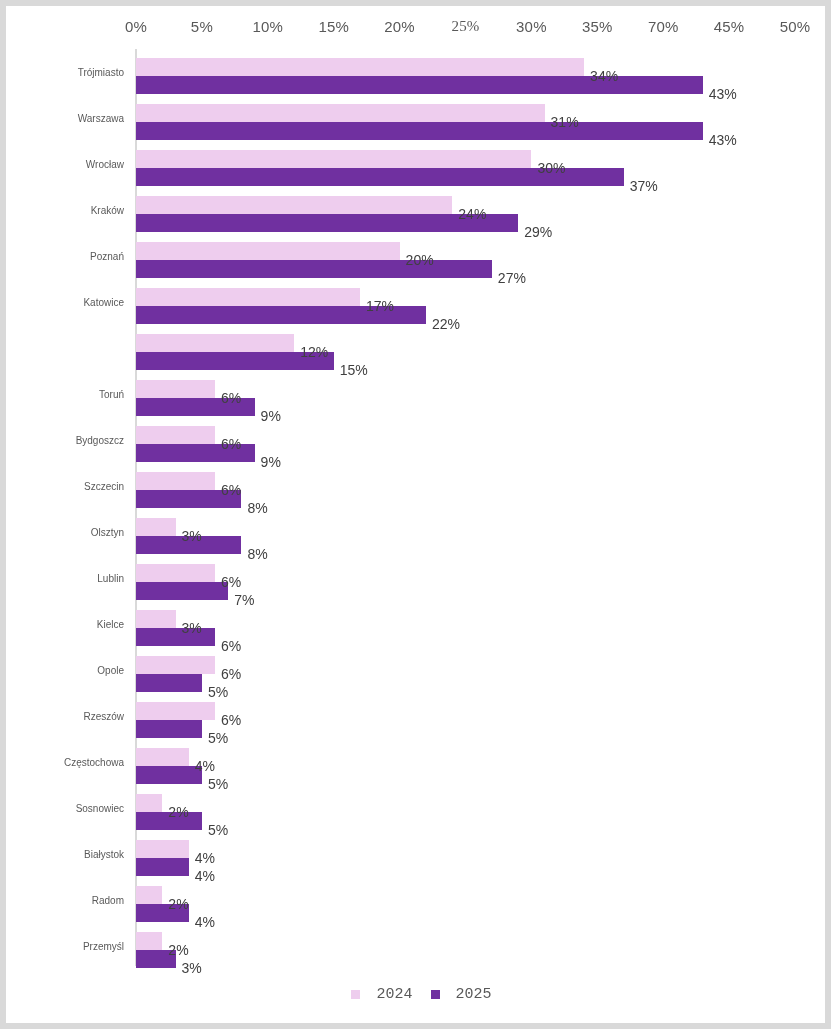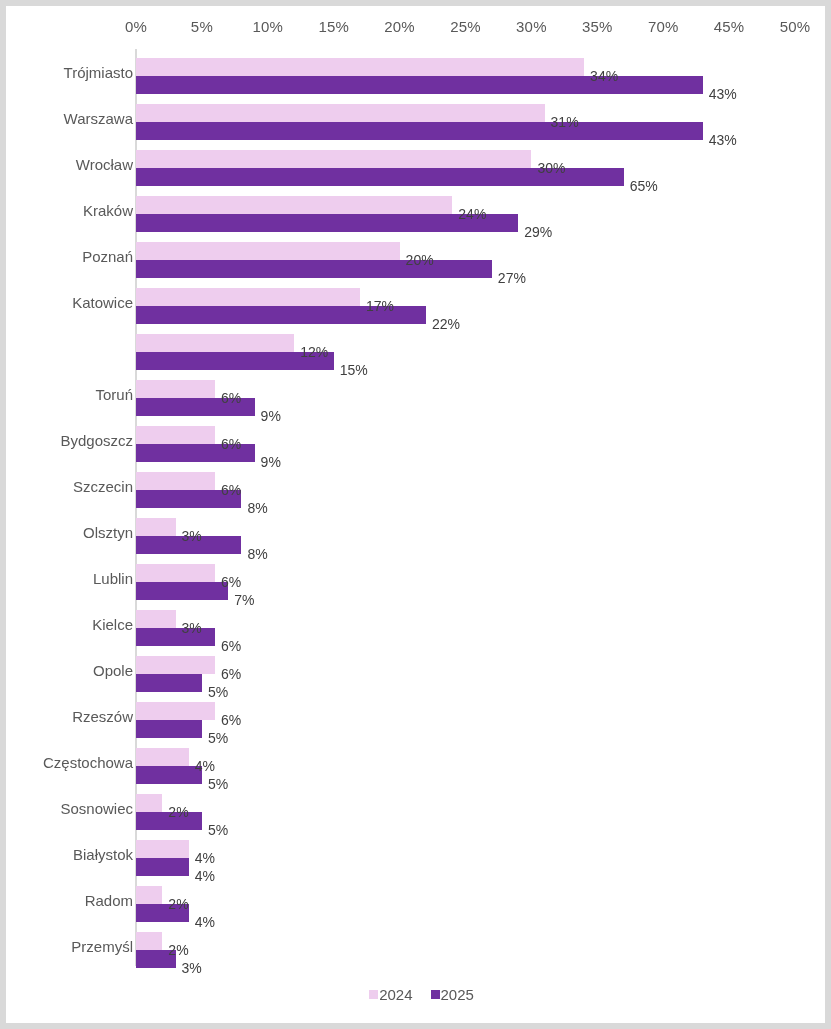--- a/index.html
+++ b/index.html
@@ -60,24 +60,23 @@
 
   .cat-label {
     position: absolute;
     left: 0;
     top: 0;
     width: 118px;
     height: 46px;
     display: flex;
     align-items: center;
     justify-content: flex-end;
-    font-size: 15px;
+    font-size: 10px;
     color: #595959;
     white-space: nowrap;
-    margin-left: 9px;
   }
 
   .bar {
     position: absolute;
     left: 130px;
     height: 18px;
   }
   .bar-2024 {
     top: 9px;
     background: #eecdee;
@@ -108,21 +107,22 @@
     top: 980px;
     width: 831px;
     display: flex;
     align-items: center;
     justify-content: center;
     gap: 18px;
   }
   .legend-item {
     display: flex;
     align-items: center;
-    gap: 1px;
+    gap: 16px;
+    font-family: Liberation Mono, monospace;
   }
   .legend-swatch {
     width: 9px;
     height: 9px;
     display: inline-block;
   }
   .legend-text {
     font-size: 15px;
     color: #595959;
   }
@@ -131,21 +131,21 @@
 <body>
 
 <div id="chart-frame">
   <div id="plot-area">
     <div id="x-axis">
         <div class="x-tick" style="left: 130px;">0%</div>
         <div class="x-tick" style="left: 195.9px;">5%</div>
         <div class="x-tick" style="left: 261.8px;">10%</div>
         <div class="x-tick" style="left: 327.7px;">15%</div>
         <div class="x-tick" style="left: 393.6px;">20%</div>
-        <div class="x-tick" style="left: 459.5px;">25%</div>
+        <div class="x-tick" style="left: 459.5px; font-family: Liberation Serif, serif;">25%</div>
         <div class="x-tick" style="left: 525.4px;">30%</div>
         <div class="x-tick" style="left: 591.3px;">35%</div>
         <div class="x-tick" style="left: 657.2px;">70%</div>
         <div class="x-tick" style="left: 723.1px;">45%</div>
         <div class="x-tick" style="left: 789px;">50%</div>
       </div>
     <div id="axis-line"></div>
     <div id="rows">
         <div class="cat-row" style="top: 43px;">
           <div class="cat-label">Trójmiasto</div>
@@ -159,21 +159,21 @@
           <div class="bar bar-2024" style="width: 408.58px; background: rgb(238, 205, 238);"></div>
           <div class="bar bar-2025" style="width: 566.74px; background: rgb(112, 48, 160);"></div>
           <div class="val val-2024" style="left: 544.58px;">31%</div>
           <div class="val val-2025" style="left: 702.74px;">43%</div>
         </div>
         <div class="cat-row" style="top: 135px;">
           <div class="cat-label">Wrocław</div>
           <div class="bar bar-2024" style="width: 395.4px; background: rgb(238, 205, 238);"></div>
           <div class="bar bar-2025" style="width: 487.66px; background: rgb(112, 48, 160);"></div>
           <div class="val val-2024" style="left: 531.4px;">30%</div>
-          <div class="val val-2025" style="left: 623.66px;">65%</div>
+          <div class="val val-2025" style="left: 623.66px;">37%</div>
         </div>
         <div class="cat-row" style="top: 181px;">
           <div class="cat-label">Kraków</div>
           <div class="bar bar-2024" style="width: 316.32px; background: rgb(238, 205, 238);"></div>
           <div class="bar bar-2025" style="width: 382.22px; background: rgb(112, 48, 160);"></div>
           <div class="val val-2024" style="left: 452.32px;">24%</div>
           <div class="val val-2025" style="left: 518.22px;">29%</div>
         </div>
         <div class="cat-row" style="top: 227px;">
           <div class="cat-label">Poznań</div>

